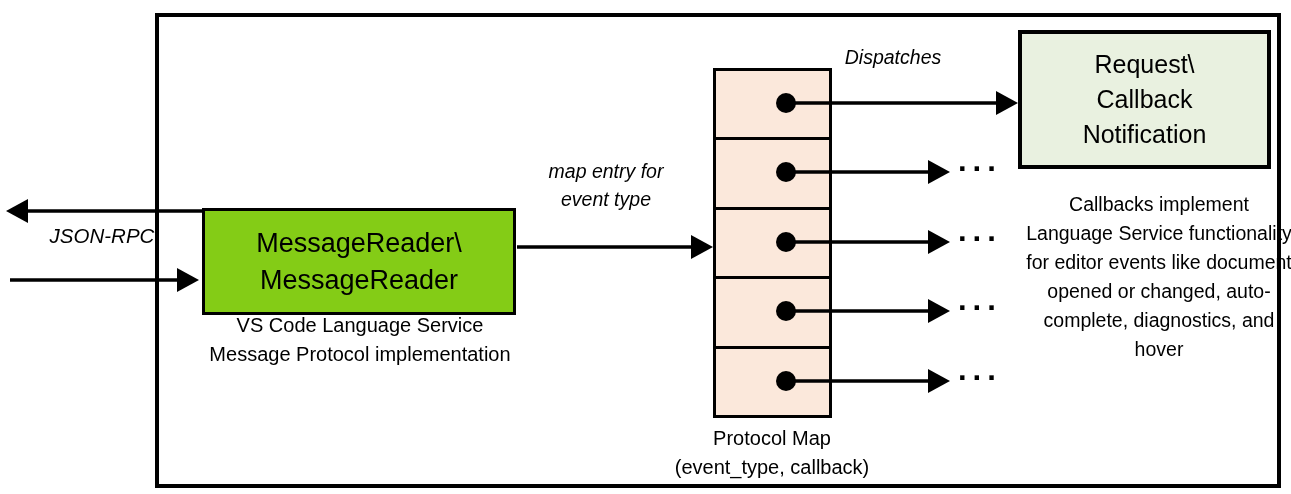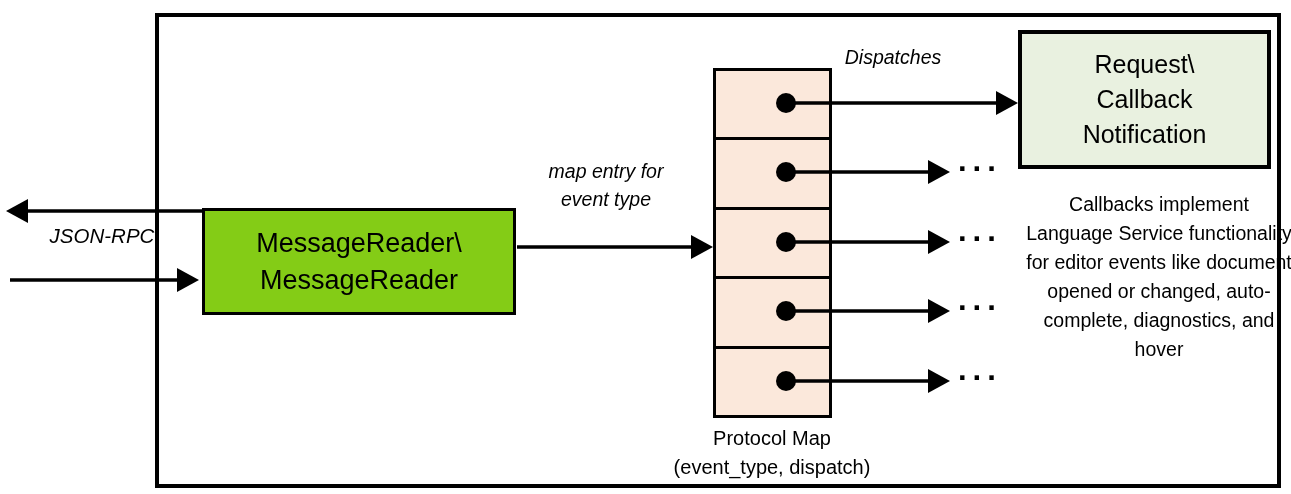--- a/index.html
+++ b/index.html
@@ -117,37 +117,41 @@
 
   <div class="lbl stdio-label">
     <div>JSON-RPC</div>
   </div>
 
   <div class="node message-box" style="background: #84cc16; margin-top: 16px;">
     <div>MessageReader\</div>
     <div>MessageReader</div>
   </div>
 
+  <div class="caption message-caption">
+    <div>VS Code Language Service</div>
+    <div>Message Protocol implementation</div>
+  </div>
 
   <div class="lbl lookup-label">
     <div>map entry for</div>
     <div>event type</div>
   </div>
 
   <div class="dispatch-map">
     <div class="dispatch-cell" style="background: rgb(251, 232, 219);"></div>
     <div class="dispatch-cell" style="background: rgb(251, 232, 219);"></div>
     <div class="dispatch-cell" style="background: rgb(251, 232, 219);"></div>
     <div class="dispatch-cell" style="background: rgb(251, 232, 219);"></div>
     <div class="dispatch-cell" style="background: rgb(251, 232, 219);"></div>
   </div>
 
   <div class="caption dispatch-caption">
     <div>Protocol Map</div>
-    <div>(event_type, dispatch)</div>
+    <div>(event_type, callback)</div>
   </div>
 
   <div class="lbl dispatches-label">
     <div>Dispatches</div>
   </div>
 
   <div class="node callback-box" style="background: rgb(233, 241, 224);">
     <div>Request\</div>
     <div>Callback</div>
     <div>Notification</div>

